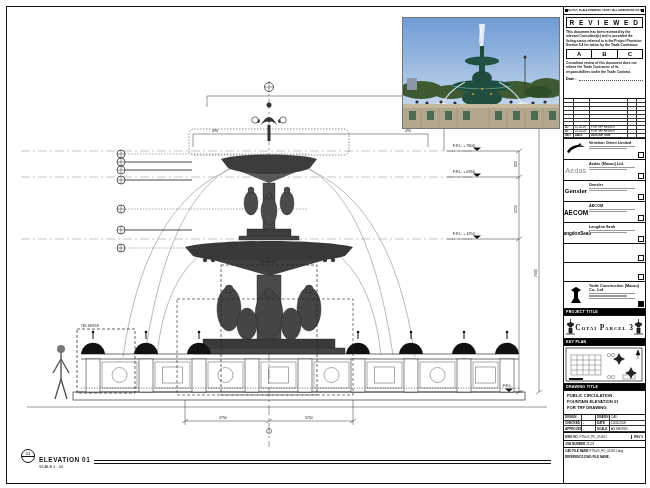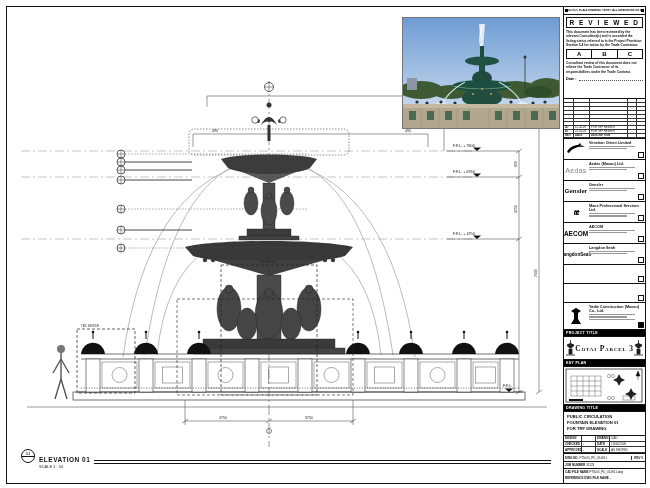--- a/index.html
+++ b/index.html
@@ -543,31 +543,20 @@
       <div class="co-body">
         <div class="co-name">Gensler</div>
         <div class="addr">
               <i></i>
               <i></i>
             </div>
         <span class="cb"></span>
       </div>
     </div>
 
-    <div class="tb-sec co">
-      <div class="co-logo lg-mace">ttt</div>
-      <div class="co-body">
-        <div class="co-name">Mace Professional Services Ltd.</div>
-        <div class="addr">
-              <i></i>
-              <i></i>
-            </div>
-        <span class="cb"></span>
-      </div>
-    </div>
 
     <div class="tb-sec co">
       <div class="co-logo lg-aecom">AECOM</div>
       <div class="co-body">
         <div class="co-name">AECOM</div>
         <div class="addr">
               <i></i>
               <i></i>
             </div>
         <span class="cb"></span>

